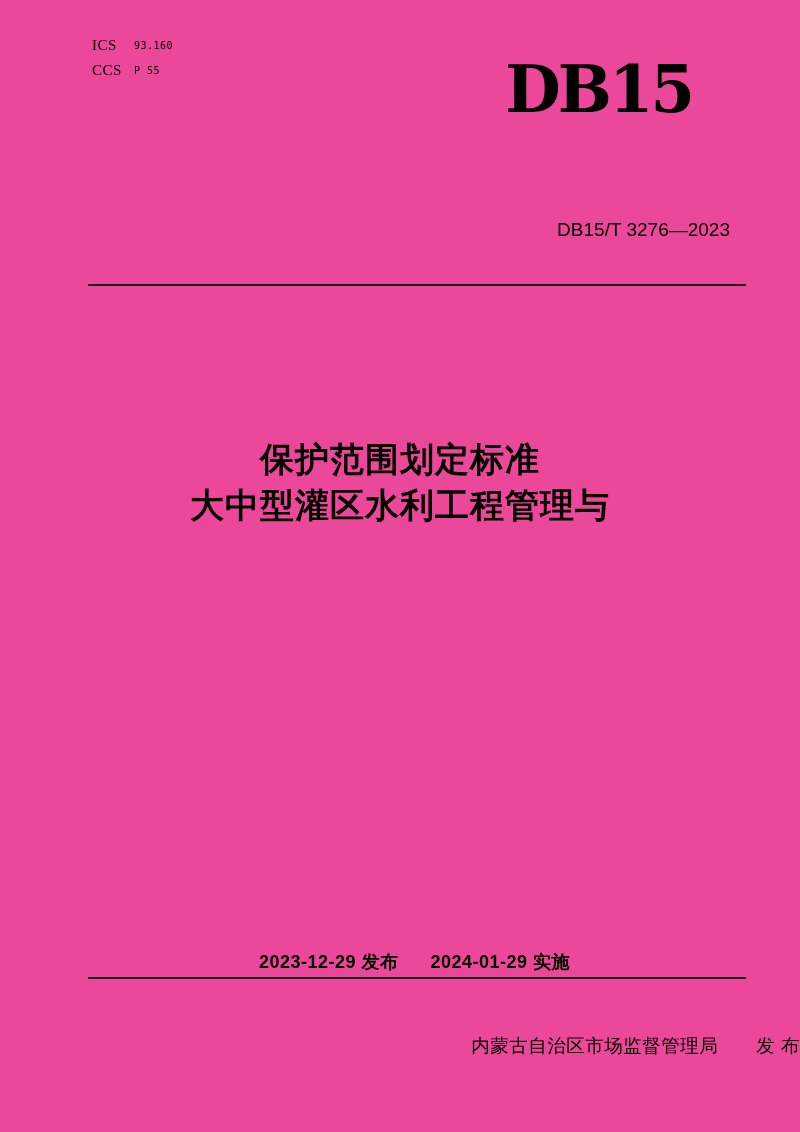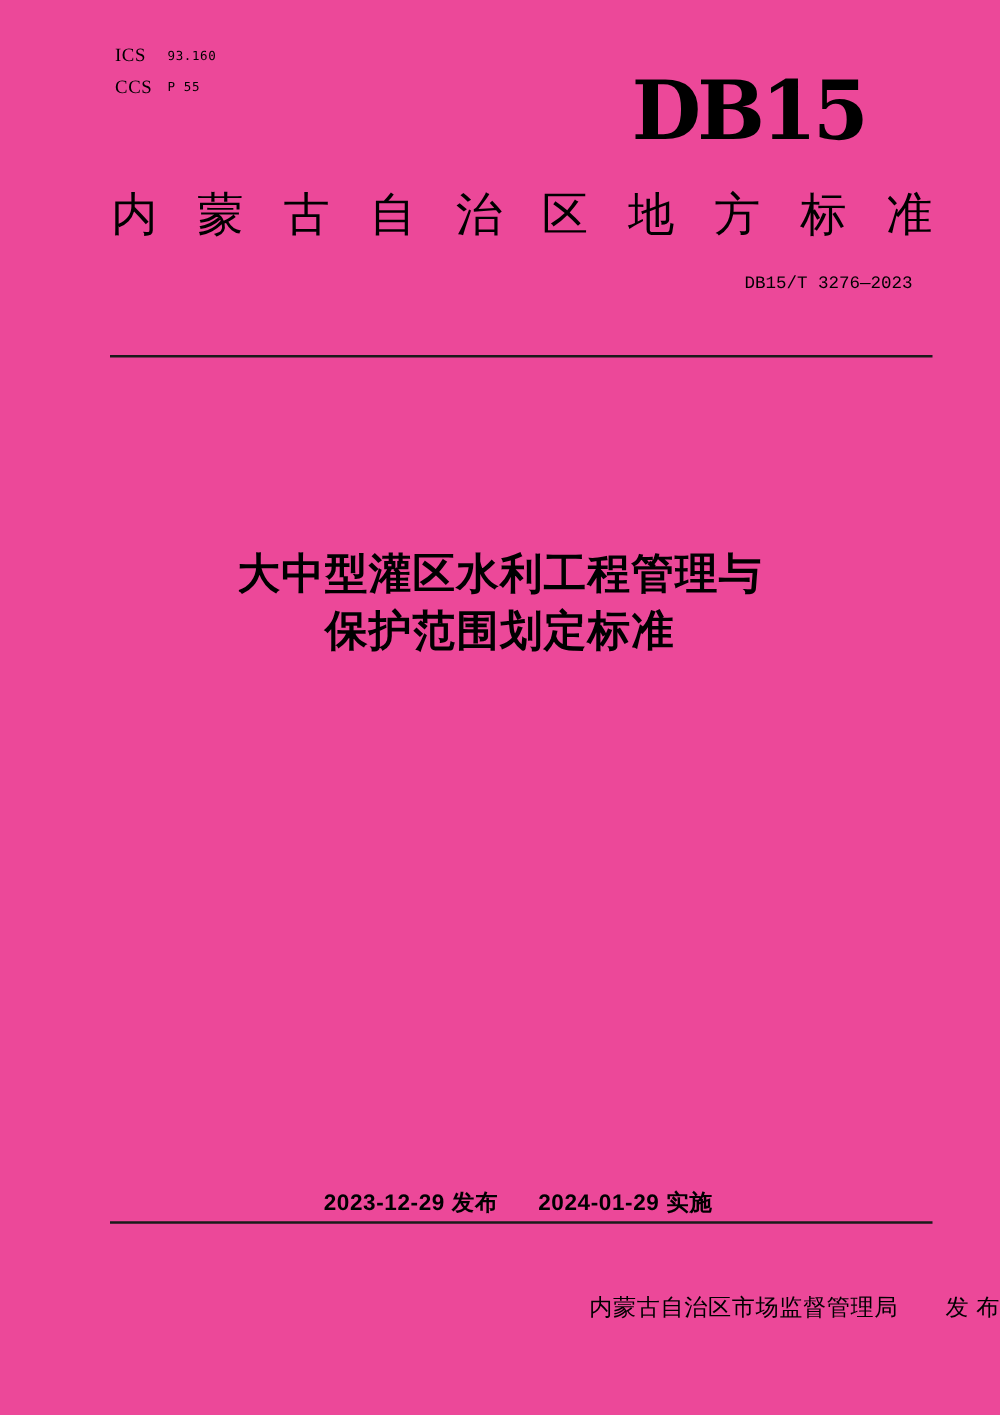--- a/index.html
+++ b/index.html
@@ -55,22 +55,22 @@
     line-height: 1.2;
     text-align: justify;
     text-align-last: justify;
     white-space: nowrap;
   }
   
   .std-number {
     position: absolute;
     top: 219px;
     right: 70px;
-    font-family: Liberation Mono, monospace;
-    font-size: 14px;
+    font-family: Liberation Sans, sans-serif;
+    font-size: 19px;
     letter-spacing: 0px;
     margin-left: 39px;
   }
   .rule {
     position: absolute;
     left: 88px;
     width: 658px;
     height: 2px;
     background: #1a1a1a;
   }
@@ -137,29 +137,28 @@
       <span class="ics-value">93.160</span>
     </div>
     <div class="ics-line">
       <span class="ics-label">CCS</span>
       <span class="ics-value">P 55</span>
     </div>
   </div>
 
   <div class="db-logo">DB15</div>
 
-  <div class="std-name">内蒙古自治区地方标准</div>
 
   <div class="std-number">DB15/T 3276—2023</div>
 
   <div class="rule rule-top"></div>
 
   <div class="main-title">
+    <div>保护范围划定标准</div>
     <div>大中型灌区水利工程管理与</div>
-    <div>保护范围划定标准</div>
   </div>
 
   <div class="en-title">
   </div>
 
   <div class="date-row">
     <span class="date-text">2023-12-29 发布</span>
     <span class="date-text">2024-01-29 实施</span>
   </div>
 

